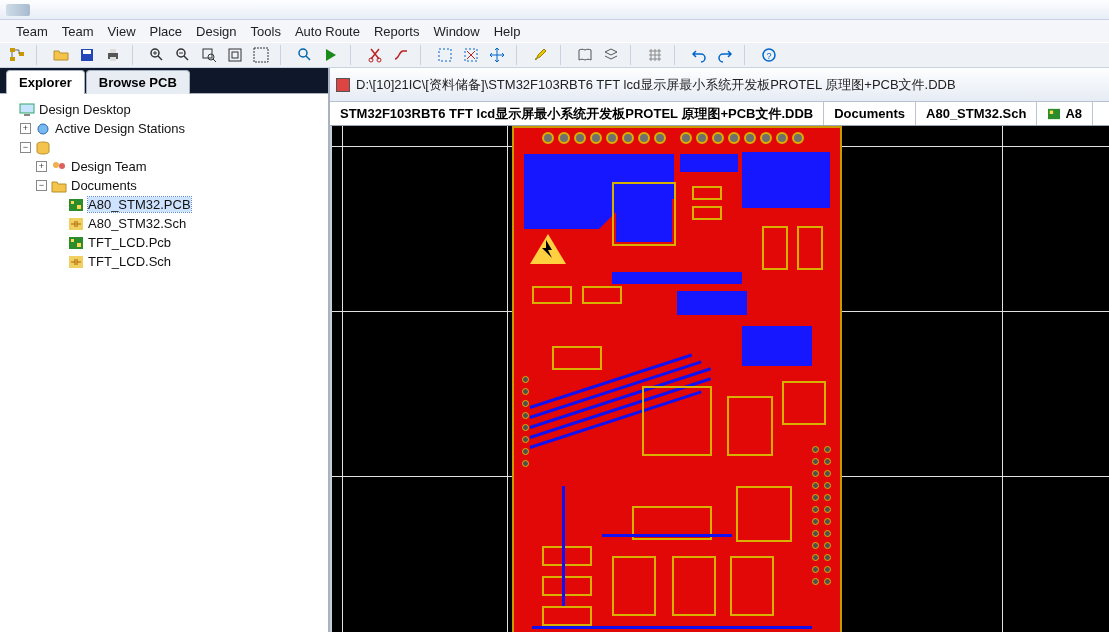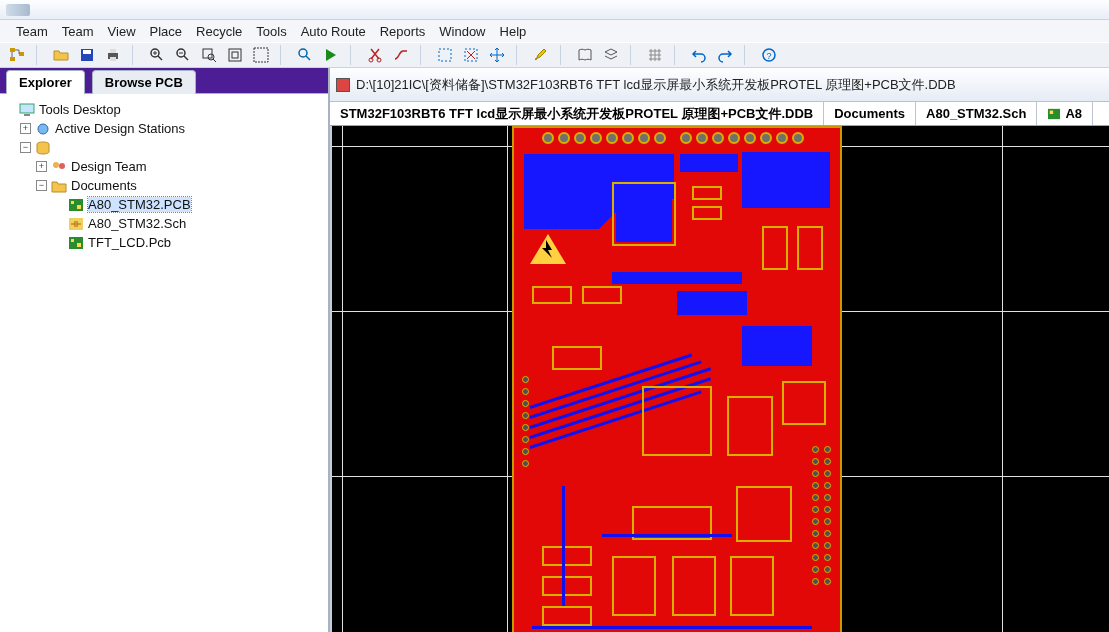--- a/index.html
+++ b/index.html
@@ -12,21 +12,21 @@
 .menu-bar span { cursor: default; }
 
 .toolbar { height: 26px; background: #eef1f6; border-top: 1px solid #fff; border-bottom: 1px solid #c8d2e0; display: flex; align-items: center; padding-left: 8px; gap: 8px; }
 .tb-sep { width: 6px; height: 20px; border-left: 1px solid #c8d2e0; margin: 0 2px; }
 .tb-btn { width: 18px; height: 18px; display: inline-flex; align-items: center; justify-content: center; font-size: 13px; color: #333; }
 .tb-btn svg { width: 16px; height: 16px; }
 
 .main { display: flex; height: calc(632px - 20px - 22px - 26px); }
 
 .sidebar { width: 330px; background: #fff; border-right: 2px solid #a8b2c0; display: flex; flex-direction: column; }
-.sidebar-tabs { height: 26px; display: flex; align-items: flex-end; background: #4c1d95; border-bottom: 1px solid #a8b2c0; padding-left: 6px; gap: 7px; }
+.sidebar-tabs { height: 26px; display: flex; align-items: flex-end; background: #0f172a; border-bottom: 1px solid #a8b2c0; padding-left: 6px; gap: 1px; }
 .sidebar-tabs .tab { padding: 4px 12px; border: 1px solid #a8b2c0; border-bottom: none; border-radius: 4px 4px 0 0; background: #e8ecf3; font-weight: bold; font-size: 13px; position: relative; top: 1px; }
 .sidebar-tabs .tab.active { background: #fff; }
 .tree { flex: 1; padding: 6px 4px; overflow: auto; font-size: 13px; color: #111; }
 .tree-row { display: flex; align-items: center; height: 19px; white-space: nowrap; }
 .tree-row .exp { width: 11px; height: 11px; border: 1px solid #888; display: inline-flex; align-items: center; justify-content: center; font-size: 9px; line-height: 1; margin-right: 4px; color:#444; background:#fff;}
 .tree-row .exp.empty { border: none; }
 .tree-row .ico { width: 16px; height: 14px; display:inline-flex;align-items:center;justify-content:center;margin-right:4px; }
 .tree-row.sel .lbl { background: #cde3ff; outline: 1px dotted #5a8ed8; text-align: right; }
 .ind1 { padding-left: 0px; }
 .ind2 { padding-left: 16px; }
@@ -62,21 +62,21 @@
 
 <div class="title-bar">
   <span class="title-icon"></span>
 </div>
 
 <div class="menu-bar">
   <span>Team</span>
   <span>Team</span>
   <span>View</span>
   <span>Place</span>
-  <span>Recycle</span>
+  <span>Design</span>
   <span>Tools</span>
   <span>Auto Route</span>
   <span>Reports</span>
   <span>Window</span>
   <span>Help</span>
 </div>
 
 <div class="toolbar">
   <span class="tb-btn">
       <svg viewBox="0 0 16 16">
@@ -232,21 +232,21 @@
     </div>
     <div class="tree">
       <div class="tree-row ind1">
         <span class="exp empty"></span>
         <span class="ico">
             <svg viewBox="0 0 16 14">
               <rect x="1" y="1" width="14" height="9" fill="#c6e3ff" stroke="#3a6"></rect>
               <rect x="5" y="11" width="6" height="2" fill="#888"></rect>
             </svg>
           </span>
-        <span class="lbl">Tools Desktop</span>
+        <span class="lbl">Design Desktop</span>
       </div>
       <div class="tree-row ind2">
         <span class="exp">+</span>
         <span class="ico">
             <svg viewBox="0 0 16 14">
               <circle cx="8" cy="7" r="5" fill="#7ab8f0" stroke="#2a6ab0"></circle>
             </svg>
           </span>
         <span class="lbl">Active Design Stations</span>
       </div>
@@ -299,20 +299,29 @@
       </div>
       <div class="tree-row ind5">
         <span class="ico">
             <svg viewBox="0 0 16 14">
               <rect x="1" y="1" width="14" height="12" fill="#2a8c2a"></rect>
               <rect x="3" y="3" width="3" height="3" fill="#ffd850"></rect>
               <rect x="9" y="7" width="4" height="4" fill="#ffd850"></rect>
             </svg>
           </span>
         <span class="lbl">TFT_LCD.Pcb</span>
+      </div>
+      <div class="tree-row ind5">
+        <span class="ico">
+            <svg viewBox="0 0 16 14">
+              <rect x="1" y="1" width="14" height="12" fill="#f0d060"></rect>
+              <path d="M3 7h4m2 0h4M7 4v6m2-6v6" stroke="#b06000"></path>
+            </svg>
+          </span>
+        <span class="lbl">TFT_LCD.Sch</span>
       </div>
     </div>
   </div>
 
   <div class="content">
     <div class="doc-title">
       <span class="ico-sq"></span>
       <span>D:\[10]21IC\[资料储备]\STM32F103RBT6 TFT lcd显示屏最小系统开发板PROTEL 原理图+PCB文件.DDB</span>
     </div>
     <div class="doc-tabs">

